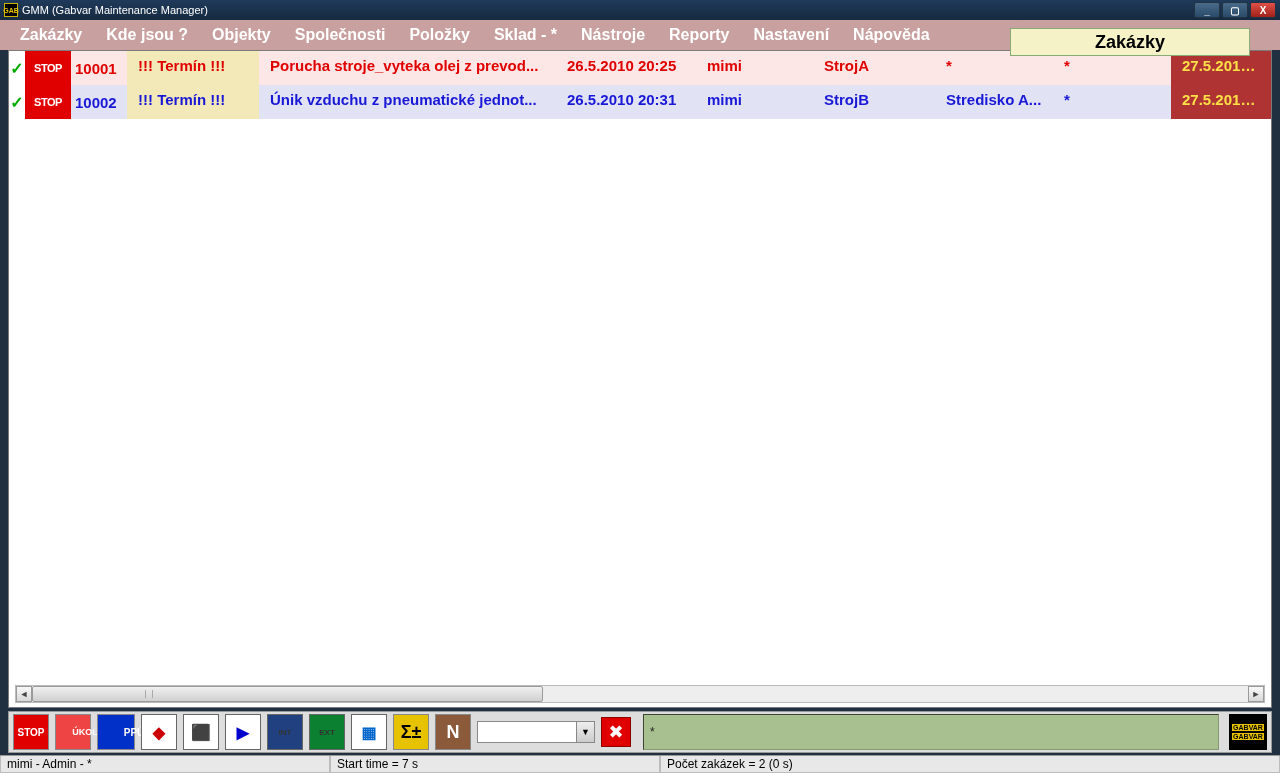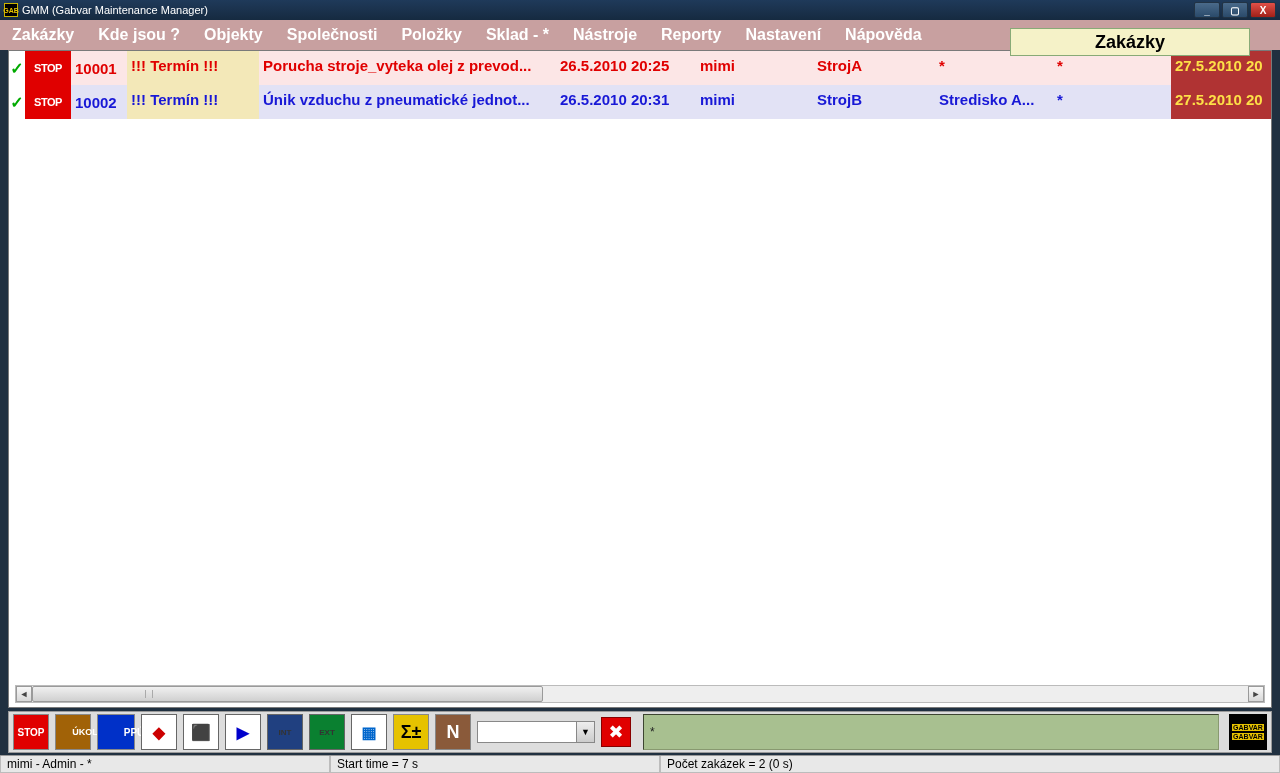--- a/index.html
+++ b/index.html
@@ -8,21 +8,21 @@
 
 .titlebar { height: 20px; background: linear-gradient(#1f3a5a,#162a40); color: #fff; display: flex; align-items: center; padding: 0 4px; font-size: 11px; }
 .titlebar .ticon { width: 14px; height: 14px; background: #000; border: 1px solid #c9b300; margin-right: 4px; display: inline-flex; align-items: center; justify-content: center; font-size: 7px; font-weight: bold; color: #e6c200; }
 .titlebar .win-btns { margin-left: auto; display: flex; gap: 2px; }
 .titlebar .win-btn { width: 26px; height: 16px; border: 1px solid #234; border-radius: 2px; display: flex; align-items: center; justify-content: center; color: #fff; font-size: 10px; font-weight: bold; }
 .titlebar .win-min { background: linear-gradient(#4a6a8a,#2a4a6a); }
 .titlebar .win-max { background: linear-gradient(#4a6a8a,#2a4a6a); }
 .titlebar .win-close { background: linear-gradient(#e05048,#a02018); }
 
 
-.menubar { height: 30px; background: #c8a0a0; display: flex; align-items: center; padding: 0 0; color: #fff; font-size: 16px; font-weight: bold; position: relative; }
+.menubar { height: 30px; background: #c8a0a0; display: flex; align-items: center; padding: 0 8px; color: #fff; font-size: 16px; font-weight: bold; position: relative; }
 .menubar .mitem { padding: 4px 12px; cursor: default; white-space: nowrap; }
 .menubar .view-badge { position: absolute; right: 30px; top: 8px; bottom: -6px; width: 240px; background: #f5f2c8; border: 1px solid #8a7; color: #000; font-size: 18px; display: flex; align-items: center; justify-content: center; z-index: 5; }
 
 
 .mainwrap { position: absolute; top: 50px; left: 8px; right: 8px; bottom: 65px; background: #fff; border: 1px solid #7a7a7a; overflow: hidden; }
 
 
 .grid-header { display: flex; height: 26px; background: linear-gradient(#f3f3f3,#e3e3e3); border-bottom: 1px solid #a0a0a0; font-size: 15px; font-weight: bold; color: #000; }
 .gh-cell { border-right: 1px solid #9b9b9b; padding: 4px 6px; overflow: hidden; white-space: nowrap; }
 .c-icons { width: 14px; border-right: none; padding:0; }
@@ -34,21 +34,21 @@
 .c-obj   { width: 122px; }
 .c-stred { width: 118px; }
 .c-nakl  { width: 118px; }
 .c-term  { flex: 1; }
 
 
 .grid-body { }
 .row { display: flex; height: 34px; align-items: stretch; font-size: 15px; font-weight: bold; }
 .row1 { background: #fce6e6; color: #e00000; }
 .row2 { background: #e2e2f5; color: #1818d6; }
-.cell { padding: 6px 4px; overflow: hidden; white-space: nowrap; text-overflow: ellipsis; }
+.cell { padding: 6px 11px; overflow: hidden; white-space: nowrap; text-overflow: ellipsis; }
 .cell.c-id { width:118px; display:flex; align-items:center; padding:0 0 0 0; }
 .cell.c-stav { width:132px; }
 .cell.c-popis{ width:297px; }
 .cell.c-nahl { width:140px; }
 .cell.c-zad  { width:117px; }
 .cell.c-obj  { width:122px; }
 .cell.c-stred{ width:118px; }
 .cell.c-nakl { width:118px; }
 .cell.c-term { flex:1; background:#b03333; color:#fde047; }
 .stav1 { background:#f3e8b8; color:#e00000; }
@@ -63,21 +63,21 @@
 .hscroll { position:absolute; left:6px; right:6px; bottom:4px; height:18px; background:#eee; border:1px solid #bbb; display:flex; align-items:center; }
 .hscroll .btn { width:16px; height:16px; background:linear-gradient(#f8f8f8,#d8d8d8); border:1px solid #9a9a9a; display:flex; align-items:center; justify-content:center; font-size:9px; color:#444;}
 .hscroll .track { flex:1; height:16px; position:relative; }
 .hscroll .thumb { position:absolute; left:0; width:42%; top:0; bottom:0; background:linear-gradient(#f0f0f0,#d0d0d0); border:1px solid #9a9a9a; border-radius:2px;}
 .hscroll .grip { position:absolute; left:22%; top:3px; bottom:3px; width:8px; border-left:1px solid #aaa; border-right:1px solid #aaa; }
 
 
 .toolbar { position:absolute; left:8px; right:8px; bottom:20px; height:42px; background:#dddddd; display:flex; align-items:center; padding:2px 4px; gap:6px; border:1px solid #9a9a9a; }
 .tbtn { width:36px; height:36px; border:1px solid #888; display:flex; align-items:center; justify-content:center; font-size:10px; font-weight:bold; color:#fff; }
 .tb-stop { background:#e00000; }
-.tb-ukol { background:#a16207; font-size:9px;padding-left:24px; }
+.tb-ukol { background:#ef4444; font-size:9px;padding-left:24px; }
 .tb-ppu  { background:#0030c8; font-size:10px;padding-left:36px; }
 .tb-w1,.tb-w2,.tb-w3,.tb-w4,.tb-w5,.tb-w6,.tb-w7,.tb-w8 { background:#fff; color:#333; border:1px solid #666; position:relative; }
 .tb-ic { font-size:16px; color:#c00; }
 .tb-blue { color:#00c; }
 .tb-sum { background:#e6c200; color:#000; font-size:18px; }
 .tb-n   { background:#8a5a3a; color:#fff; font-size:18px; }
 .combo { width:100px; height:22px; background:#fff; border:1px solid #888; }
 .combo-wrap{display:flex;align-items:center;}
 .combo-btn{width:18px;height:22px;background:linear-gradient(#eee,#ccc);border:1px solid #888;border-left:none;display:flex;align-items:center;justify-content:center;font-size:9px;}
 .tb-del { width:30px; height:30px; background:#e00000; color:#fff; font-size:18px; display:flex;align-items:center;justify-content:center; border:1px solid #800;}

